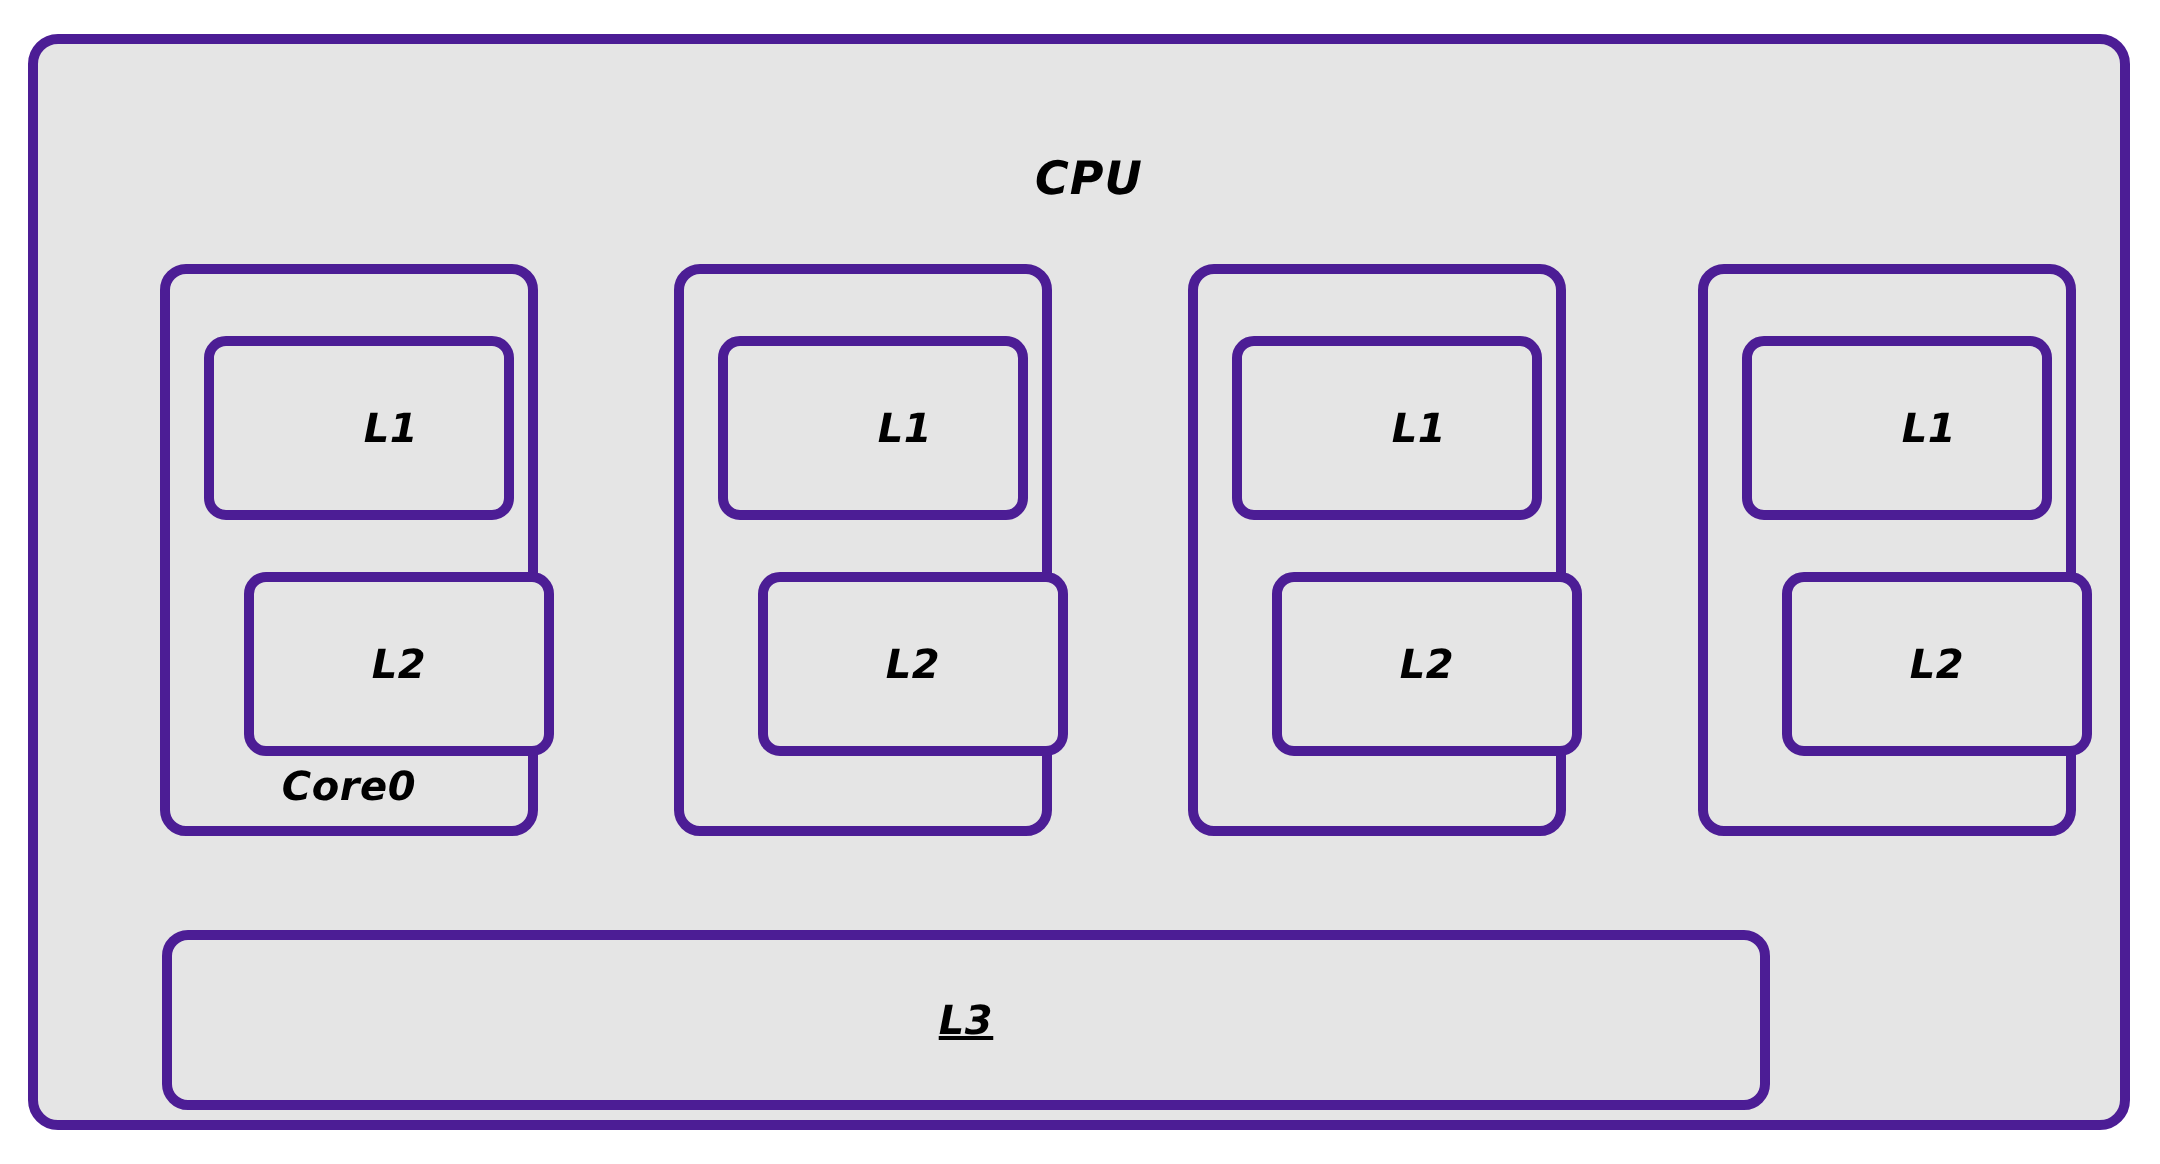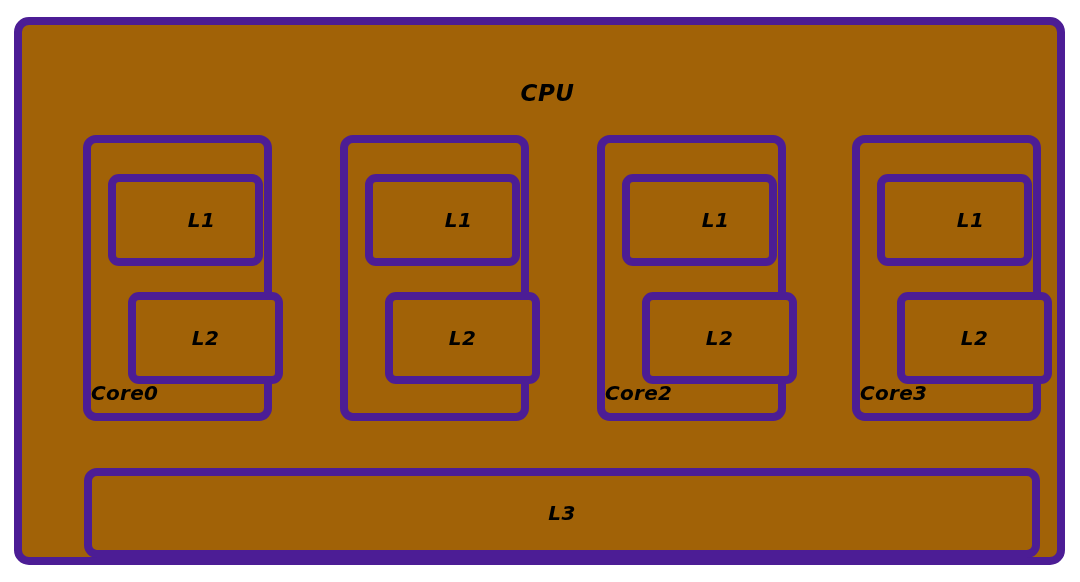--- a/index.html
+++ b/index.html
@@ -18,22 +18,22 @@
     position: relative;
     width: 1080px;
     height: 582px;
     background: #ffffff;
   }
 
   
   .box {
     position: absolute;
     box-sizing: border-box;
-    background: #a16207;
-    border: 8px solid #4c1d95;
+    background: #e5e5e5;
+    border: 5px solid #4c1d95;
   }
 
   
   .cpu-box {
     left: 14px;
     top: 17px;
     width: 1051px;
     height: 548px;
     border-radius: 15px;
   }
@@ -62,21 +62,21 @@
   .core-0 { left: 61px; }
   .core-1 { left: 318px; }
   .core-2 { left: 575px; }
   .core-3 { left: 830px; }
 
   .core-label {
     position: absolute;
     left: 0;
     right: 0;
     bottom: 8px;
-    text-align: left;
+    text-align: center;
     font-size: 20px;
     font-weight: bold;
     font-style: italic;
     color: #000000;
     letter-spacing: 0.3px;
     font-family: "DejaVu Sans", sans-serif;
   }
 
   
   .cache-box {
@@ -97,26 +97,27 @@
     font-style: italic;
     color: #000000;
     letter-spacing: 0.3px;
     font-family: "DejaVu Sans", sans-serif;
   }
 
   
   .l3-box {
     left: 62px;
     top: 443px;
-    width: 956px;
+    width: 804px;
     height: 90px;
     border-radius: 13px;
     display: flex;
     align-items: center;
     justify-content: center;
+    text-decoration: underline;
   }
   .l3-label {
     font-size: 20px;
     font-weight: bold;
     font-style: italic;
     color: #000000;
     letter-spacing: 0.3px;
     font-family: "DejaVu Sans", sans-serif;
   }
 </style>
@@ -148,31 +149,29 @@
       </div>
     </div>
 
     <div class="box core-box core-2">
       <div class="box cache-box cache-l1">
         <span class="cache-label">L1</span>
       </div>
       <div class="box cache-box cache-l2">
         <span class="cache-label">L2</span>
       </div>
-      <div class="core-label">Core2</div>
     </div>
 
     <div class="box core-box core-3">
       <div class="box cache-box cache-l1">
         <span class="cache-label">L1</span>
       </div>
       <div class="box cache-box cache-l2">
         <span class="cache-label">L2</span>
       </div>
-      <div class="core-label">Core3</div>
     </div>
 
     <div class="box l3-box">
       <span class="l3-label">L3</span>
     </div>
 
   </div>
 </div>
 
 </body></html>

